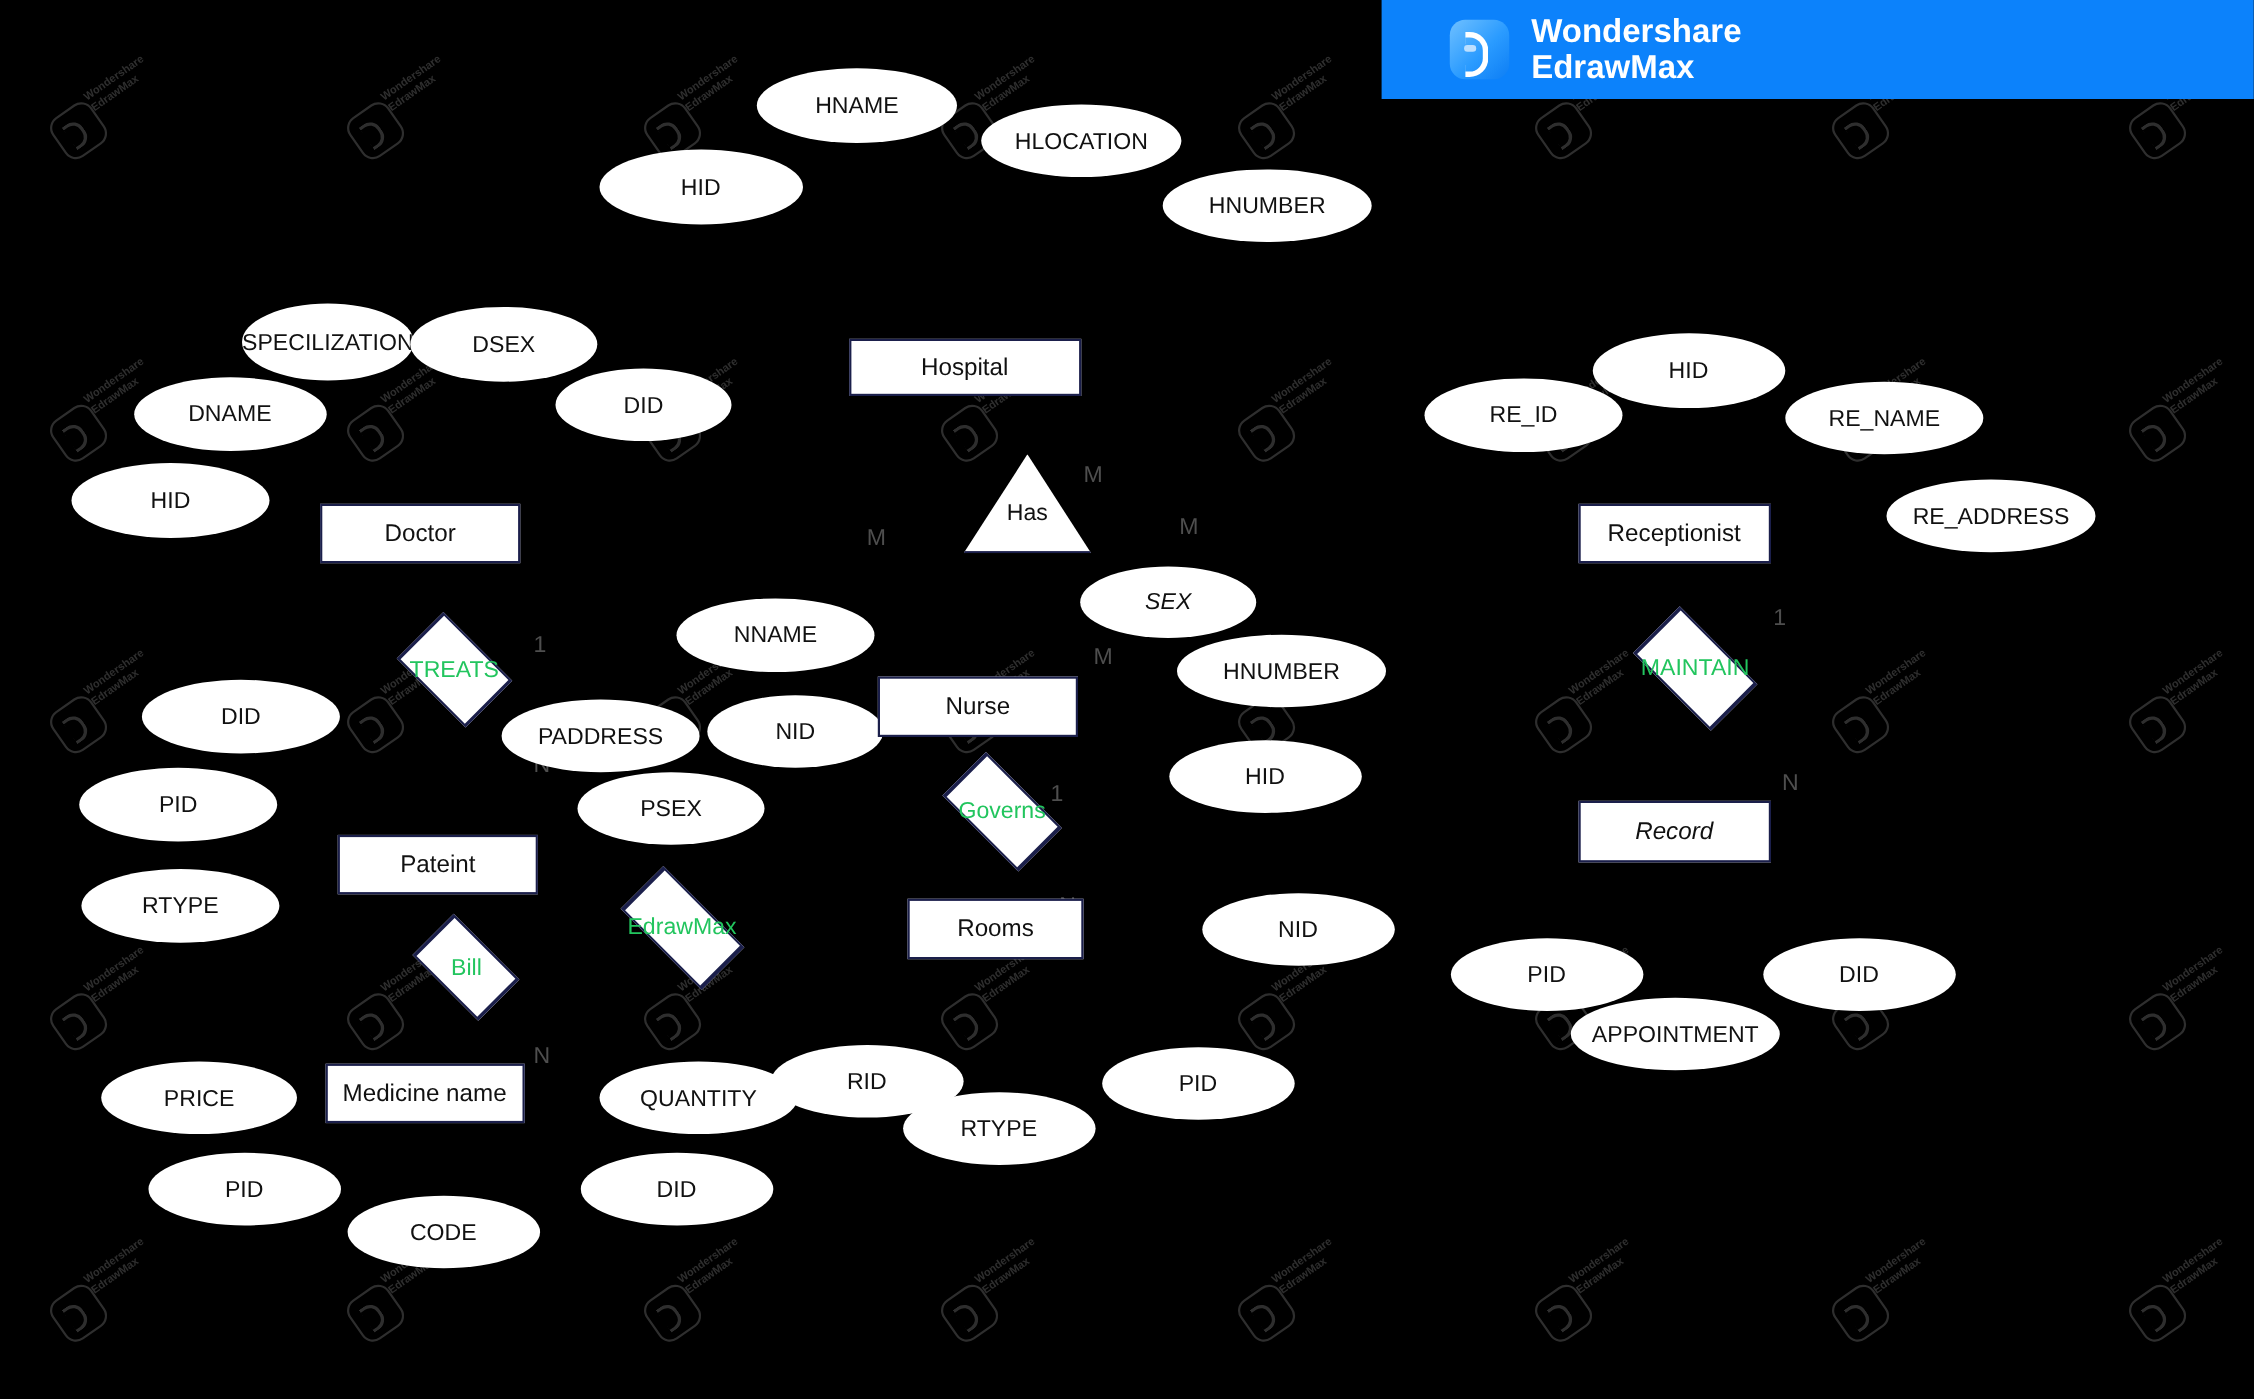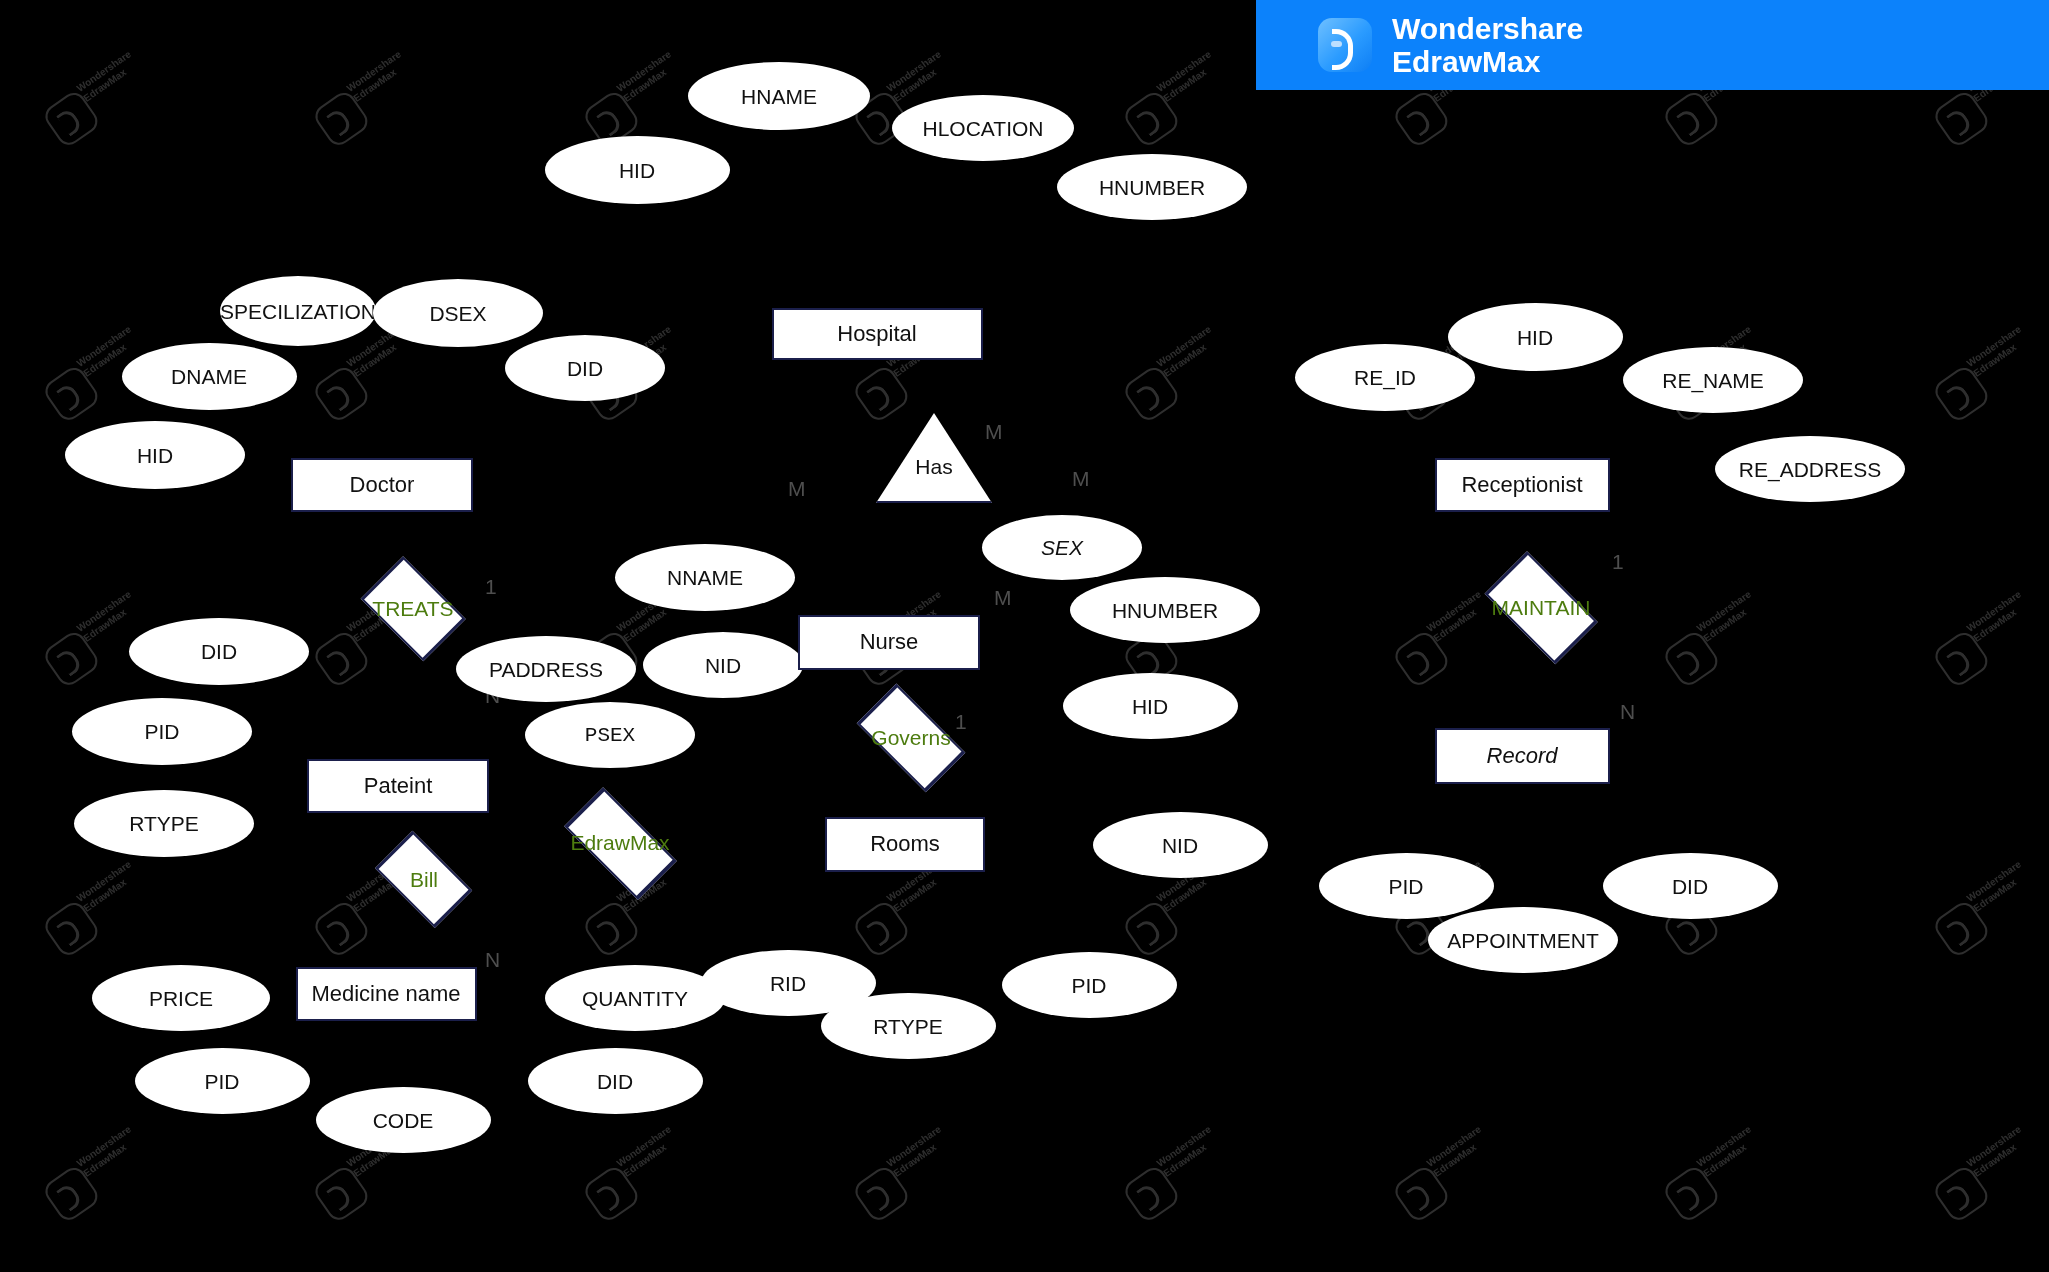--- a/index.html
+++ b/index.html
@@ -144,21 +144,21 @@
     border: 2px solid #1b1f4b;
     box-sizing: border-box;
     transform: rotate(45deg);
   }
   .diamond-label {
     position: absolute;
     inset: 0;
     display: flex;
     align-items: center;
     justify-content: center;
-    color: #4d7c0f;
+    color: #22c55e;
     font-size: 21px;
     white-space: nowrap;
     z-index: 2;
   }
   .tri-wrap {
     position: absolute;
     z-index: 10;
   }
   .tri-shape {
     position: absolute;
@@ -495,21 +495,21 @@
       <div class="node ellipse" style="left: 1295px; top: 343.5px; width: 180px; height: 67px;">RE_ID</div>
       <div class="node ellipse" style="left: 1447.5px; top: 303px; width: 175px; height: 68px;">HID</div>
       <div class="node ellipse" style="left: 1623px; top: 347px; width: 180px; height: 66px;">RE_NAME</div>
       <div class="node ellipse" style="left: 1715px; top: 436px; width: 190px; height: 66px;">RE_ADDRESS</div>
       <div class="node ellipse" style="left: 129px; top: 617.5px; width: 180px; height: 67px;">DID</div>
       <div class="node ellipse" style="left: 72px; top: 697.5px; width: 180px; height: 67px;">PID</div>
       <div class="node ellipse" style="left: 74px; top: 789.5px; width: 180px; height: 67px;">RTYPE</div>
       <div class="node ellipse" style="left: 615px; top: 543.5px; width: 180px; height: 67px;">NNAME</div>
       <div class="node ellipse" style="left: 456px; top: 636px; width: 180px; height: 66px;">PADDRESS</div>
       <div class="node ellipse" style="left: 643px; top: 632px; width: 160px; height: 66px;">NID</div>
-      <div class="node ellipse" style="left: 525px; top: 702px; width: 170px; height: 66px; font-family: Liberation Mono, monospace;">PSEX</div>
+      <div class="node ellipse" style="left: 525px; top: 702px; width: 170px; height: 66px;">PSEX</div>
       <div class="node ellipse" style="left: 982px; top: 514.5px; width: 160px; height: 65px; font-style: italic;">SEX</div>
       <div class="node ellipse" style="left: 1070px; top: 577px; width: 190px; height: 66px;">HNUMBER</div>
       <div class="node ellipse" style="left: 1062.5px; top: 673px; width: 175px; height: 66px;">HID</div>
       <div class="node ellipse" style="left: 1092.5px; top: 812px; width: 175px; height: 66px;">NID</div>
       <div class="node ellipse" style="left: 1001.5px; top: 952px; width: 175px; height: 66px;">PID</div>
       <div class="node ellipse" style="left: 1318.5px; top: 853px; width: 175px; height: 66px;">PID</div>
       <div class="node ellipse" style="left: 1602.5px; top: 853px; width: 175px; height: 66px;">DID</div>
       <div class="node ellipse" style="left: 1428px; top: 907px; width: 190px; height: 66px;">APPOINTMENT</div>
       <div class="node ellipse" style="left: 92px; top: 965px; width: 178px; height: 66px;">PRICE</div>
       <div class="node ellipse" style="left: 545px; top: 965px; width: 180px; height: 66px;">QUANTITY</div>

